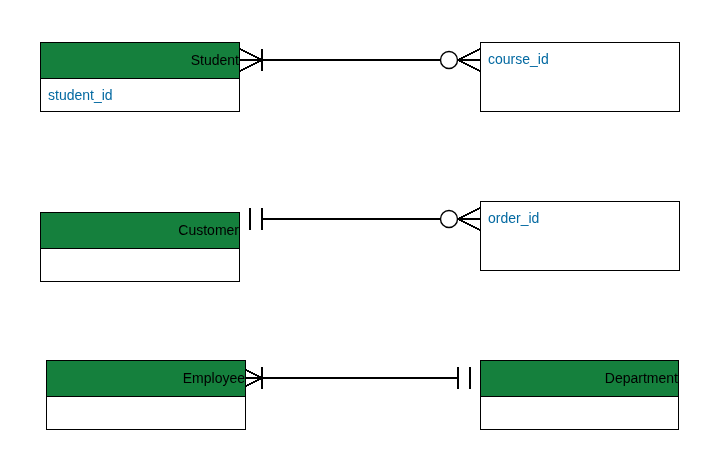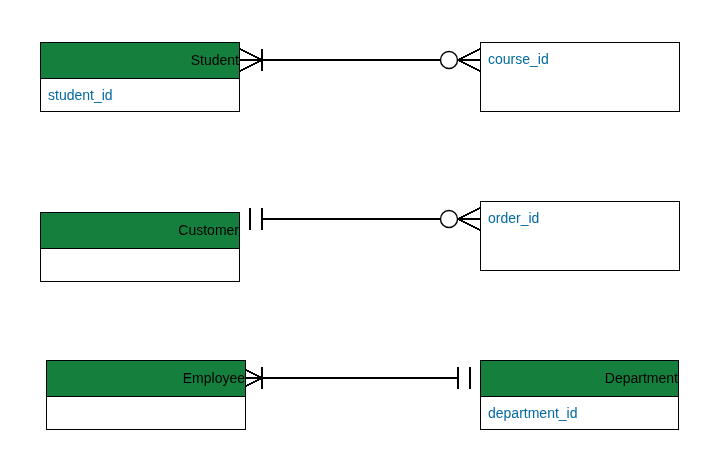--- a/index.html
+++ b/index.html
@@ -134,18 +134,15 @@
       <div class="entity-attr">order_id</div>
     </div>
   </div>
 
   <div class="entity" id="ent-employee" style="left: 40px; top: 360px; width: 200px; height: 70px; margin-left: 6px;">
     <div class="entity-header">Employee</div>
   </div>
 
   <div class="entity" id="ent-department" style="left: 480px; top: 360px; width: 199px; height: 70px;">
     <div class="entity-header">Department</div>
-    <div class="entity-attrs">
-      <div class="entity-attr">department_id</div>
-    </div>
   </div>
 
 </div>
 
 </body></html>

